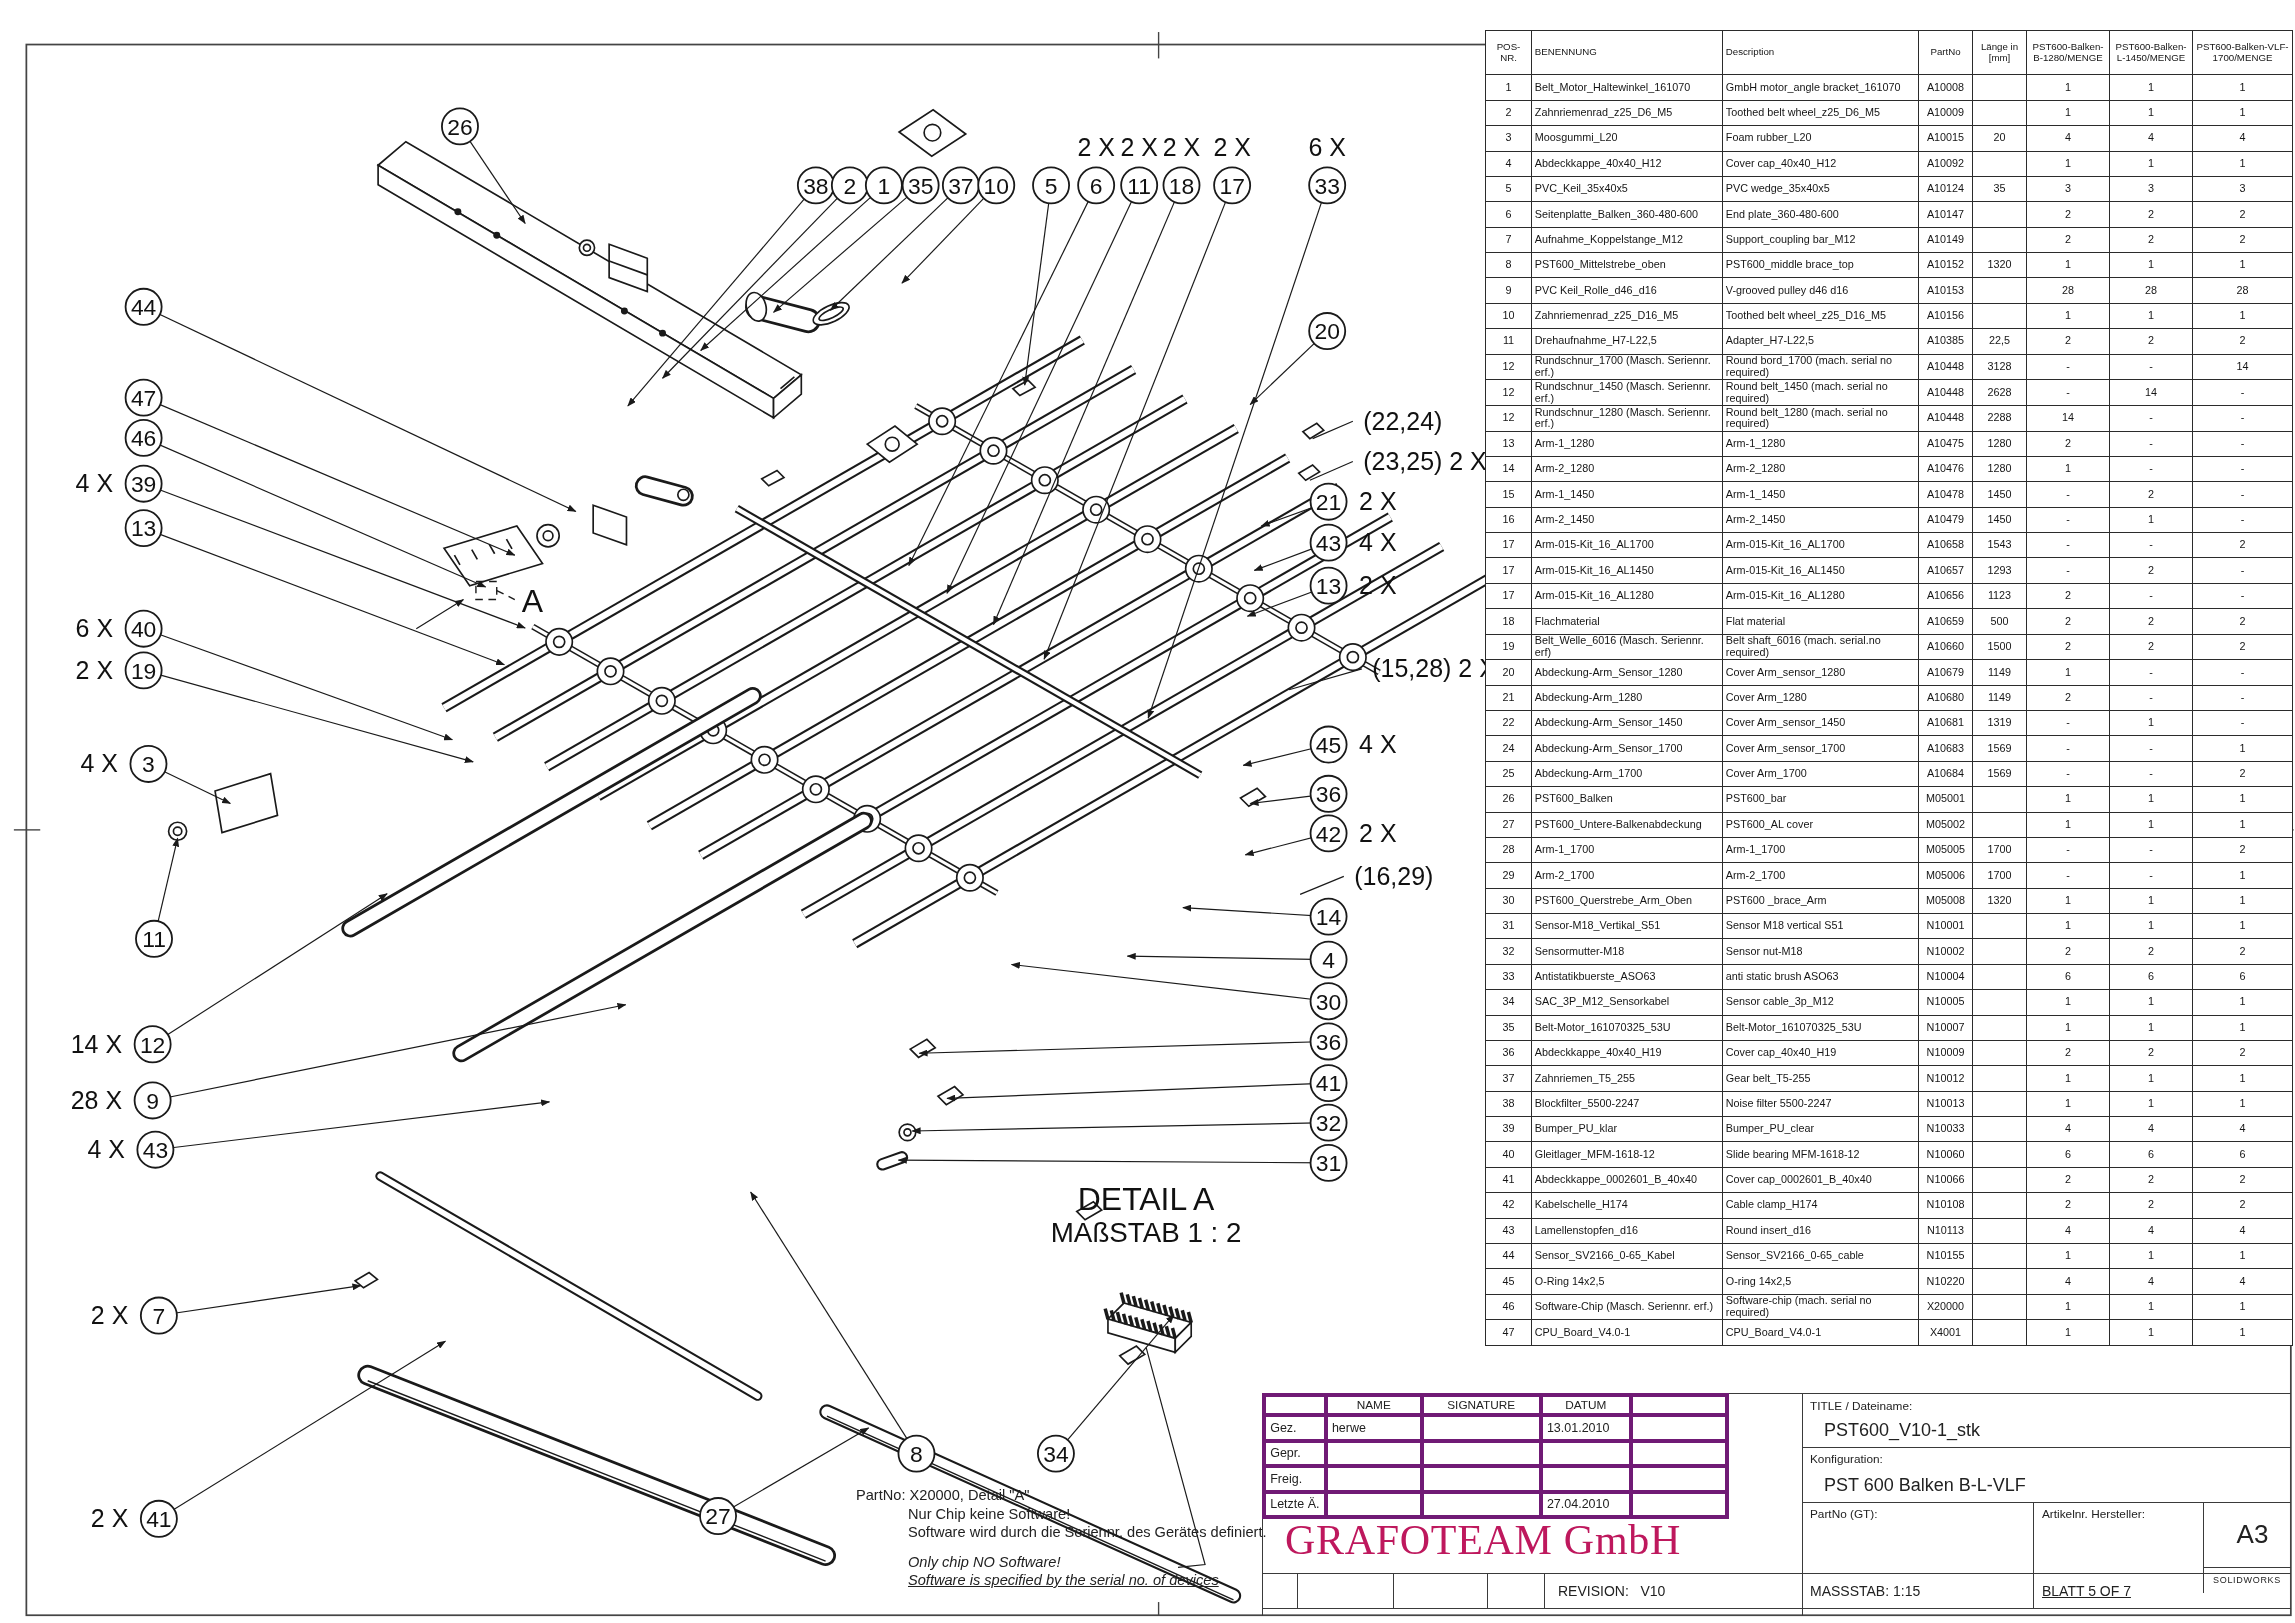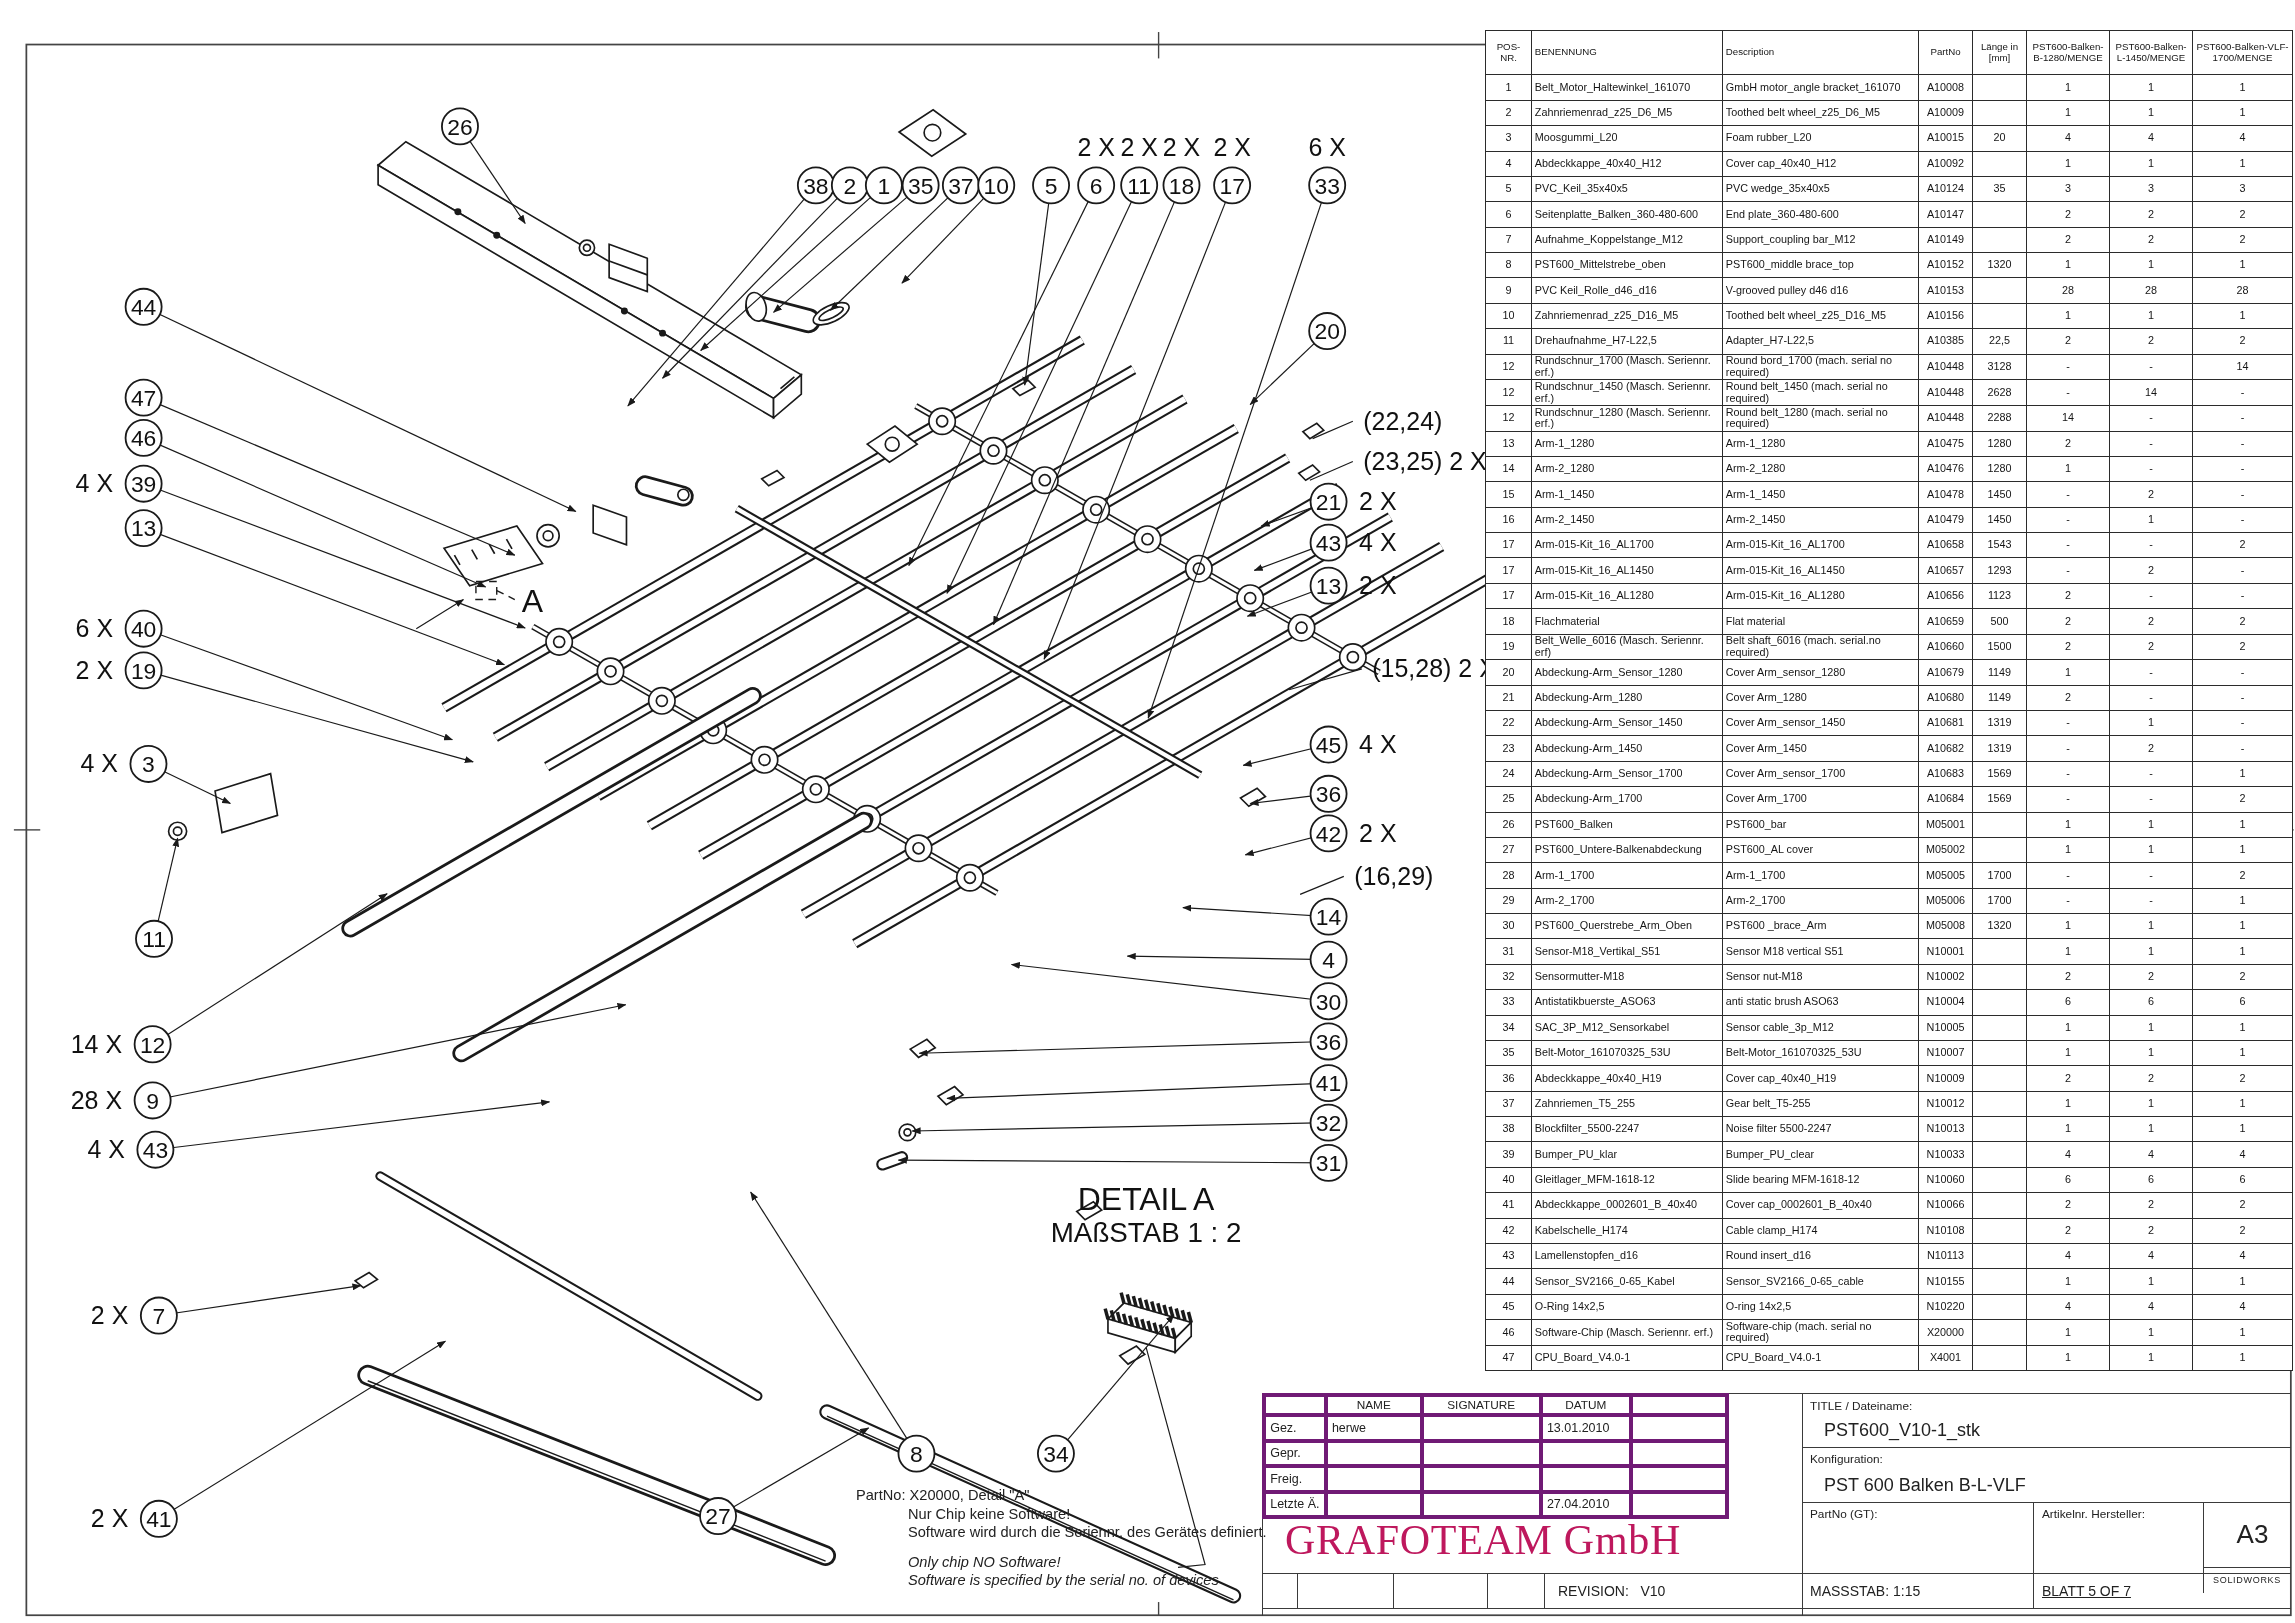--- a/index.html
+++ b/index.html
@@ -710,30 +710,20 @@
           <td class="c0">22</td>
           <td class="c1">Abdeckung-Arm_Sensor_1450</td>
           <td class="c2">Cover Arm_sensor_1450</td>
           <td class="c3">A10681</td>
           <td class="c4">1319</td>
           <td class="c5">-</td>
           <td class="c6">1</td>
           <td class="c7">-</td>
         </tr>
         <tr>
-          <td class="c0">23</td>
-          <td class="c1">Abdeckung-Arm_1450</td>
-          <td class="c2">Cover Arm_1450</td>
-          <td class="c3">A10682</td>
-          <td class="c4">1319</td>
-          <td class="c5">-</td>
-          <td class="c6">2</td>
-          <td class="c7">-</td>
-        </tr>
-        <tr>
           <td class="c0">24</td>
           <td class="c1">Abdeckung-Arm_Sensor_1700</td>
           <td class="c2">Cover Arm_sensor_1700</td>
           <td class="c3">A10683</td>
           <td class="c4">1569</td>
           <td class="c5">-</td>
           <td class="c6">-</td>
           <td class="c7">1</td>
         </tr>
         <tr>
@@ -966,21 +956,21 @@
           <td class="c6">1</td>
           <td class="c7">1</td>
         </tr>
       </tbody>
   </table>
 
   <div class="note" style="left:856px;top:1487px;">PartNo: X20000, Detail "A"</div>
   <div class="note" style="left:908px;top:1506px;">Nur Chip keine Software!</div>
   <div class="note" style="left:908px;top:1524px;">Software wird durch die Seriennr. des Gerätes definiert.</div>
   <div class="note noteI" style="left:908px;top:1554px;">Only chip NO Software!</div>
-  <div class="note noteI" style="left:908px;top:1572px;">Software is specified by the serial no. of devices</div>
+  <div class="note noteI" style="left:908px;top:1572px;text-decoration:underline;">Software is specified by the serial no. of devices</div>
 
   <div>
 
     <div class="tb-line" style="left:1262px;top:1393px;width:1.4px;height:223px;"></div>
     <div class="tb-line" style="left:1262px;top:1393px;width:1029px;height:1.4px;"></div>
     <div class="tb-line" style="left:1802px;top:1393px;width:1.4px;height:223px;"></div>
     <div class="tb-line" style="left:1802px;top:1447px;width:489px;height:1.4px;"></div>
     <div class="tb-line" style="left:1802px;top:1502px;width:489px;height:1.4px;"></div>
     <div class="tb-line" style="left:2033px;top:1502px;width:1.4px;height:106px;"></div>
     <div class="tb-line" style="left:2203px;top:1502px;width:1.4px;height:91px;"></div>

